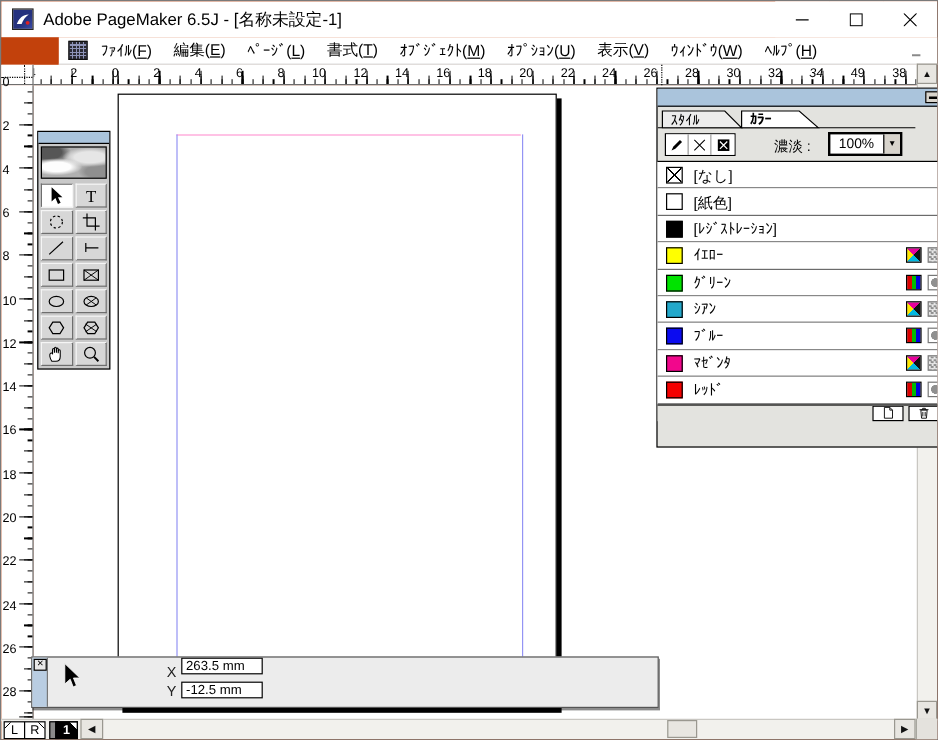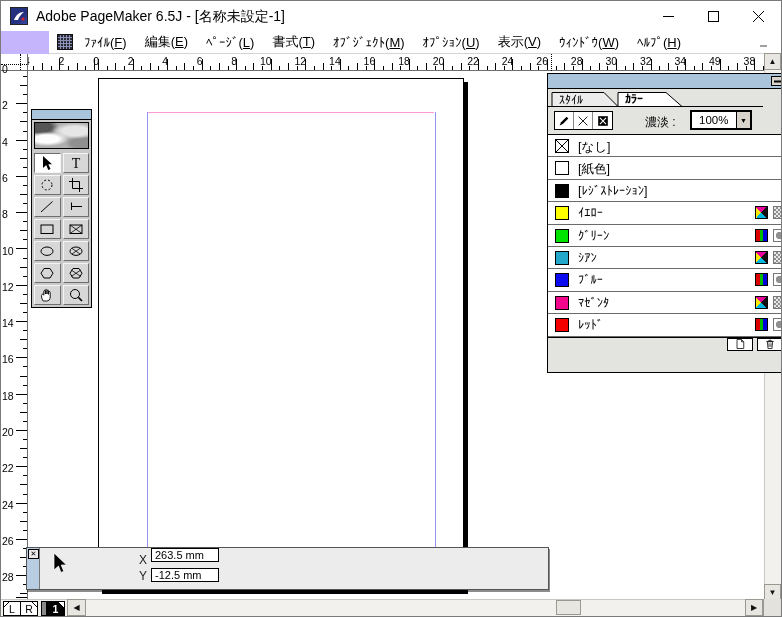--- a/index.html
+++ b/index.html
@@ -1,17 +1,17 @@
 <!DOCTYPE html>
 <html><head>
 <meta charset="utf-8">
 <style>
   html,body{margin:0;padding:0;background:#555;}
   *{box-sizing:border-box;}
-  .win{position:relative;width:782px;height:617px;background:#c4b5fd;
+  .win{position:relative;width:782px;height:617px;background:#c2410c;
        font-family:"Liberation Sans","DejaVu Sans",sans-serif;color:#000;
        border:1px solid #7a7a7a;overflow:hidden;}
   
   .titlebar{position:absolute;left:0;top:0;width:100%;height:30px;background:#fff;}
   .app-icon{position:absolute;left:9px;top:6px;width:18px;height:18px;border:1px solid #222;
             background:linear-gradient(135deg,#24317e 0 60%,#3a4aa8);}
   .app-icon svg{position:absolute;left:0;top:0;}
   .title-text{position:absolute;left:35px;top:0;line-height:30px;font-size:14px;}
   .cap-btn{position:absolute;top:0;width:45px;height:30px;display:flex;align-items:center;justify-content:center;background:#fff;}
   .cap-min{right:90px}.cap-max{right:45px}.cap-close{right:0}
@@ -208,21 +208,21 @@
         <span class="rn" style="left: 319.76px;">14</span>
         <span class="rn" style="left: 354.3px;">16</span>
         <span class="rn" style="left: 388.84px;">18</span>
         <span class="rn" style="left: 423.38px;">20</span>
         <span class="rn" style="left: 457.92px;">22</span>
         <span class="rn" style="left: 492.46px;">24</span>
         <span class="rn" style="left: 527px;">26</span>
         <span class="rn" style="left: 561.54px;">28</span>
         <span class="rn" style="left: 596.08px;">30</span>
         <span class="rn" style="left: 630.62px;">32</span>
-        <span class="rn" style="left: 665.16px;">34</span>
+        <span class="rn" style="left: 665.16px; font-style: italic;">34</span>
         <span class="rn" style="left: 699.7px;">49</span>
         <span class="rn" style="left: 734.24px; text-align: right;">38</span>
       </div>
   </div>
   <div class="corner">
     <div class="cv"></div>
     <div class="ch"></div>
   </div>
   <div class="vruler">
     <div class="ts"></div>

